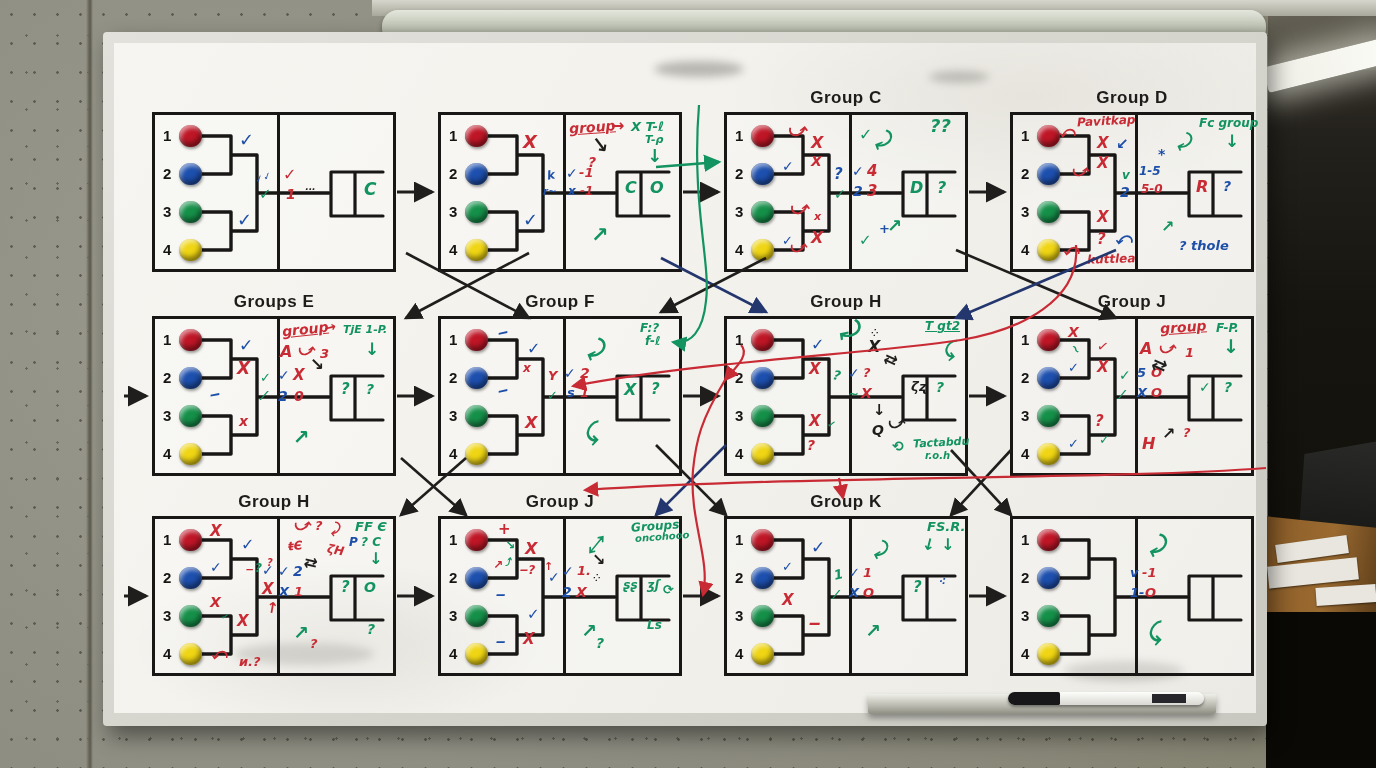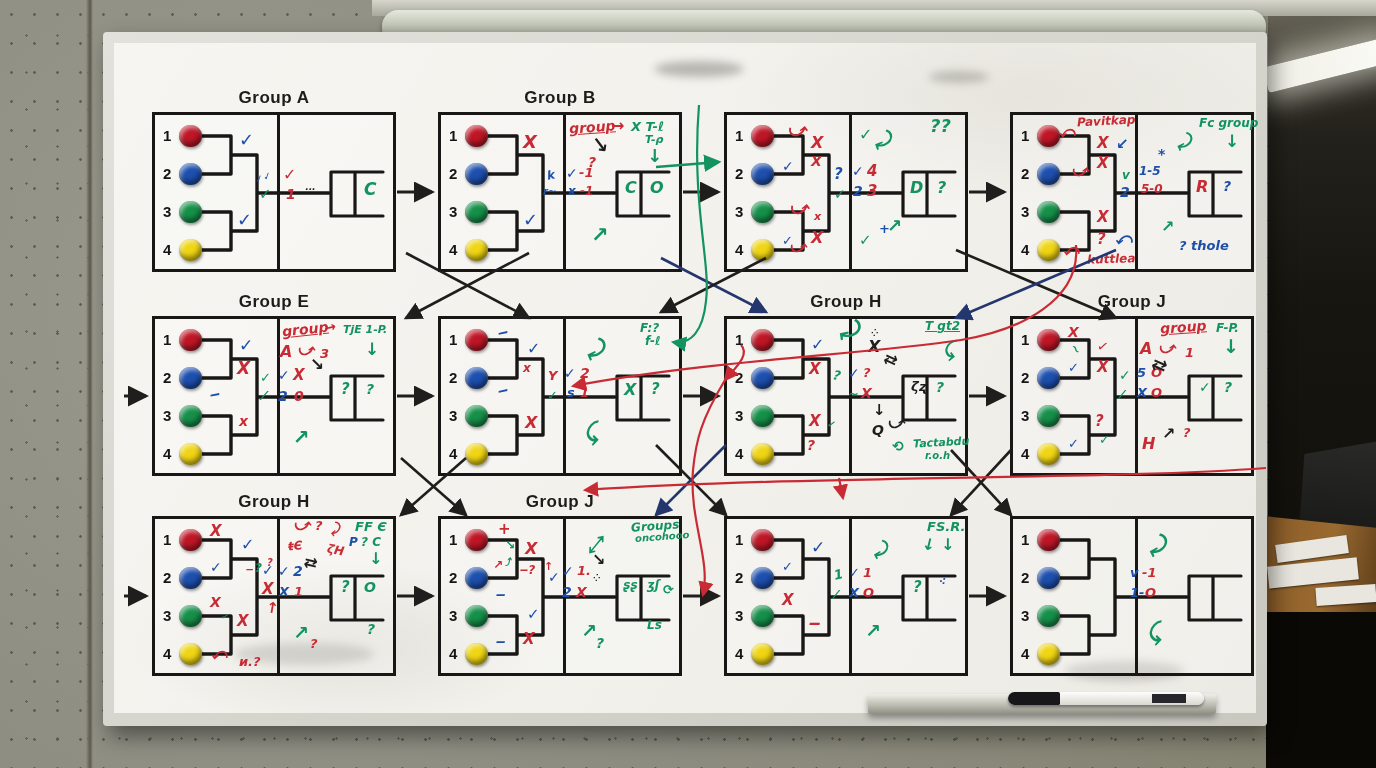--- a/index.html
+++ b/index.html
@@ -94,21 +94,20 @@
   <div id="screen-handle"></div>
 
   <div id="board">
     <div id="board-surface">
       <div class="smudge" style="left:540px;top:18px;width:90px;height:16px;background:#4a4a44;opacity:.35;"></div>
       <div class="smudge" style="left:815px;top:28px;width:60px;height:12px;background:#55554e;opacity:.3;"></div>
       <div class="smudge" style="left:120px;top:600px;width:140px;height:22px;background:#8d8c84;opacity:.4;"></div>
       <div class="smudge" style="left:950px;top:618px;width:120px;height:20px;background:#8d8c84;opacity:.4;"></div>
       <div id="board-panels">
           <div class="panel" style="left: 38px; top: 69px;">
-      <div class="panel-title">Group A</div>
       <div class="panel-box">
         <div class="panel-divider"></div>
         <svg class="bracket-svg" width="238" height="154" viewBox="0 0 238 154">
           <path d="M46,21 H76 M46,59 H76 M76,21 V59 M76,40 H102 M46,97 H76 M46,135 H76 M76,97 V135 M76,116 H102 M102,40 V116 M102,78 H174" stroke="#181716" stroke-width="3.4" fill="none" stroke-linecap="round"></path>
           <path d="M176,57 V101 M176,57 H228 M176,101 H228 M200,57 V101" stroke="#181716" stroke-width="3.2" fill="none" stroke-linecap="round"></path>
         </svg>
         <div class="magnets">
                 <div class="magnet-row" style="top: 10px;">
                   <span class="magnet-num">1</span>
                   <span class="magnet" style="background: rgb(191, 22, 38);"></span>
@@ -132,21 +131,20 @@
                 <span class="anno" style="left: 100px; top: 58px; color: rgb(29, 78, 168); font-size: 10px; transform: rotate(-18deg);">✓✓</span>
                 <span class="anno" style="left: 104px; top: 72px; color: rgb(18, 147, 95); font-size: 15px;">✓</span>
                 <span class="anno" style="left: 128px; top: 52px; color: rgb(201, 43, 53); font-size: 16px;">✓</span>
                 <span class="anno" style="left: 131px; top: 72px; color: rgb(201, 43, 53); font-size: 14px;">1</span>
                 <span class="anno" style="left: 150px; top: 70px; color: rgb(31, 30, 28); font-size: 9px;">···</span>
                 <span class="anno" style="left: 209px; top: 66px; color: rgb(18, 147, 95); font-size: 17px;">C</span>
               </div>
       </div>
     </div>
           <div class="panel" style="left: 324px; top: 69px;">
-      <div class="panel-title">Group B</div>
       <div class="panel-box">
         <div class="panel-divider"></div>
         <svg class="bracket-svg" width="238" height="154" viewBox="0 0 238 154">
           <path d="M46,21 H76 M46,59 H76 M76,21 V59 M76,40 H102 M46,97 H76 M46,135 H76 M76,97 V135 M76,116 H102 M102,40 V116 M102,78 H174" stroke="#181716" stroke-width="3.4" fill="none" stroke-linecap="round"></path>
           <path d="M176,57 V101 M176,57 H228 M176,101 H228 M200,57 V101" stroke="#181716" stroke-width="3.2" fill="none" stroke-linecap="round"></path>
         </svg>
         <div class="magnets">
                 <div class="magnet-row" style="top: 10px;">
                   <span class="magnet-num">1</span>
                   <span class="magnet" style="background: rgb(191, 22, 38);"></span>
@@ -180,20 +178,21 @@
                 <span class="anno" style="left: 190px; top: 5px; color: rgb(18, 147, 95); font-size: 13px;">X T-ℓ</span>
                 <span class="anno" style="left: 204px; top: 19px; color: rgb(18, 147, 95); font-size: 11px;">T-ρ</span>
                 <span class="anno" style="left: 206px; top: 32px; color: rgb(18, 147, 95); font-size: 18px;">↓</span>
                 <span class="anno" style="left: 184px; top: 65px; color: rgb(18, 147, 95); font-size: 16px;">C</span>
                 <span class="anno" style="left: 209px; top: 65px; color: rgb(18, 147, 95); font-size: 16px;">O</span>
                 <span class="anno" style="left: 150px; top: 110px; color: rgb(18, 147, 95); font-size: 21px;">↗</span>
               </div>
       </div>
     </div>
           <div class="panel" style="left: 610px; top: 69px;">
+      <div class="panel-title">Group C</div>
       <div class="panel-box">
         <div class="panel-divider"></div>
         <svg class="bracket-svg" width="238" height="154" viewBox="0 0 238 154">
           <path d="M46,21 H76 M46,59 H76 M76,21 V59 M76,40 H102 M46,97 H76 M46,135 H76 M76,97 V135 M76,116 H102 M102,40 V116 M102,78 H174" stroke="#181716" stroke-width="3.4" fill="none" stroke-linecap="round"></path>
           <path d="M176,57 V101 M176,57 H228 M176,101 H228 M200,57 V101" stroke="#181716" stroke-width="3.2" fill="none" stroke-linecap="round"></path>
         </svg>
         <div class="magnets">
                 <div class="magnet-row" style="top: 10px;">
                   <span class="magnet-num">1</span>
                   <span class="magnet" style="background: rgb(191, 22, 38);"></span>
@@ -232,20 +231,21 @@
                 <span class="anno" style="left: 203px; top: 2px; color: rgb(18, 147, 95); font-size: 18px;">??</span>
                 <span class="anno" style="left: 183px; top: 65px; color: rgb(18, 147, 95); font-size: 16px;">D</span>
                 <span class="anno" style="left: 210px; top: 65px; color: rgb(18, 147, 95); font-size: 16px;">?</span>
                 <span class="anno" style="left: 132px; top: 118px; color: rgb(18, 147, 95); font-size: 15px;">✓</span>
                 <span class="anno" style="left: 152px; top: 107px; color: rgb(29, 78, 168); font-size: 13px;">+</span>
                 <span class="anno" style="left: 160px; top: 102px; color: rgb(18, 147, 95); font-size: 18px;">↗</span>
               </div>
       </div>
     </div>
           <div class="panel" style="left: 896px; top: 69px;">
+      <div class="panel-title">Group D</div>
       <div class="panel-box">
         <div class="panel-divider"></div>
         <svg class="bracket-svg" width="238" height="154" viewBox="0 0 238 154">
           <path d="M46,21 H76 M46,59 H76 M76,21 V59 M76,40 H102 M46,97 H76 M46,135 H76 M76,97 V135 M76,116 H102 M102,40 V116 M102,78 H174" stroke="#181716" stroke-width="3.4" fill="none" stroke-linecap="round"></path>
           <path d="M176,57 V101 M176,57 H228 M176,101 H228 M200,57 V101" stroke="#181716" stroke-width="3.2" fill="none" stroke-linecap="round"></path>
         </svg>
         <div class="magnets">
                 <div class="magnet-row" style="top: 10px;">
                   <span class="magnet-num">1</span>
                   <span class="magnet" style="background: rgb(191, 22, 38);"></span>
@@ -284,21 +284,21 @@
                 <span class="anno" style="left: 166px; top: 16px; color: rgb(18, 147, 95); font-size: 19px; transform: rotate(14deg);">⤸</span>
                 <span class="anno" style="left: 183px; top: 64px; color: rgb(201, 43, 53); font-size: 16px;">R</span>
                 <span class="anno" style="left: 210px; top: 64px; color: rgb(29, 78, 168); font-size: 14px;">?</span>
                 <span class="anno" style="left: 166px; top: 124px; color: rgb(29, 78, 168); font-size: 13px;">? thole</span>
                 <span class="anno" style="left: 102px; top: 116px; color: rgb(29, 78, 168); font-size: 16px;">⤺</span>
                 <span class="anno" style="left: 148px; top: 104px; color: rgb(18, 147, 95); font-size: 16px;">↗</span>
               </div>
       </div>
     </div>
           <div class="panel" style="left: 38px; top: 273px;">
-      <div class="panel-title">Group E</div>
+      <div class="panel-title">Groups E</div>
       <div class="panel-box">
         <div class="panel-divider"></div>
         <svg class="bracket-svg" width="238" height="154" viewBox="0 0 238 154">
           <path d="M46,21 H76 M46,59 H76 M76,21 V59 M76,40 H102 M46,97 H76 M46,135 H76 M76,97 V135 M76,116 H102 M102,40 V116 M102,78 H174" stroke="#181716" stroke-width="3.4" fill="none" stroke-linecap="round"></path>
           <path d="M176,57 V101 M176,57 H228 M176,101 H228 M200,57 V101" stroke="#181716" stroke-width="3.2" fill="none" stroke-linecap="round"></path>
         </svg>
         <div class="magnets">
                 <div class="magnet-row" style="top: 10px;">
                   <span class="magnet-num">1</span>
                   <span class="magnet" style="background: rgb(191, 22, 38);"></span>
@@ -335,20 +335,21 @@
                 <span class="anno" style="left: 155px; top: 37px; color: rgb(31, 30, 28); font-size: 17px;">↘</span>
                 <span class="anno" style="left: 188px; top: 5px; color: rgb(18, 147, 95); font-size: 11px;">TjE 1-P.</span>
                 <span class="anno" style="left: 210px; top: 22px; color: rgb(18, 147, 95); font-size: 17px;">↓</span>
                 <span class="anno" style="left: 186px; top: 63px; color: rgb(18, 147, 95); font-size: 15px;">?</span>
                 <span class="anno" style="left: 211px; top: 63px; color: rgb(18, 147, 95); font-size: 14px;">?</span>
                 <span class="anno" style="left: 138px; top: 108px; color: rgb(18, 147, 95); font-size: 20px;">↗</span>
               </div>
       </div>
     </div>
           <div class="panel" style="left: 324px; top: 273px;">
+      <div class="panel-title">Group F</div>
       <div class="panel-box">
         <div class="panel-divider"></div>
         <svg class="bracket-svg" width="238" height="154" viewBox="0 0 238 154">
           <path d="M46,21 H76 M46,59 H76 M76,21 V59 M76,40 H102 M46,97 H76 M46,135 H76 M76,97 V135 M76,116 H102 M102,40 V116 M102,78 H174" stroke="#181716" stroke-width="3.4" fill="none" stroke-linecap="round"></path>
           <path d="M176,57 V101 M176,57 H228 M176,101 H228 M200,57 V101" stroke="#181716" stroke-width="3.2" fill="none" stroke-linecap="round"></path>
         </svg>
         <div class="magnets">
                 <div class="magnet-row" style="top: 10px;">
                   <span class="magnet-num">1</span>
                   <span class="magnet" style="background: rgb(191, 22, 38);"></span>
@@ -611,20 +612,21 @@
                 <span class="anno" style="left: 182px; top: 60px; color: rgb(18, 147, 95); font-size: 12px;">ʂʂ</span>
                 <span class="anno" style="left: 206px; top: 60px; color: rgb(18, 147, 95); font-size: 12px;">ʒʃ</span>
                 <span class="anno" style="left: 222px; top: 64px; color: rgb(18, 147, 95); font-size: 13px;">⟳</span>
                 <span class="anno" style="left: 206px; top: 100px; color: rgb(18, 147, 95); font-size: 12px;">Ls</span>
                 <span class="anno" style="left: 140px; top: 102px; color: rgb(18, 147, 95); font-size: 19px;">↗</span>
                 <span class="anno" style="left: 155px; top: 117px; color: rgb(18, 147, 95); font-size: 14px;">?</span>
               </div>
       </div>
     </div>
           <div class="panel" style="left: 610px; top: 473px;">
+      <div class="panel-title">Group K</div>
       <div class="panel-box">
         <div class="panel-divider"></div>
         <svg class="bracket-svg" width="238" height="154" viewBox="0 0 238 154">
           <path d="M46,21 H76 M46,59 H76 M76,21 V59 M76,40 H102 M46,97 H76 M46,135 H76 M76,97 V135 M76,116 H102 M102,40 V116 M102,78 H174" stroke="#181716" stroke-width="3.4" fill="none" stroke-linecap="round"></path>
           <path d="M176,57 V101 M176,57 H228 M176,101 H228 M200,57 V101" stroke="#181716" stroke-width="3.2" fill="none" stroke-linecap="round"></path>
         </svg>
         <div class="magnets">
                 <div class="magnet-row" style="top: 10px;">
                   <span class="magnet-num">1</span>
                   <span class="magnet" style="background: rgb(191, 22, 38);"></span>

